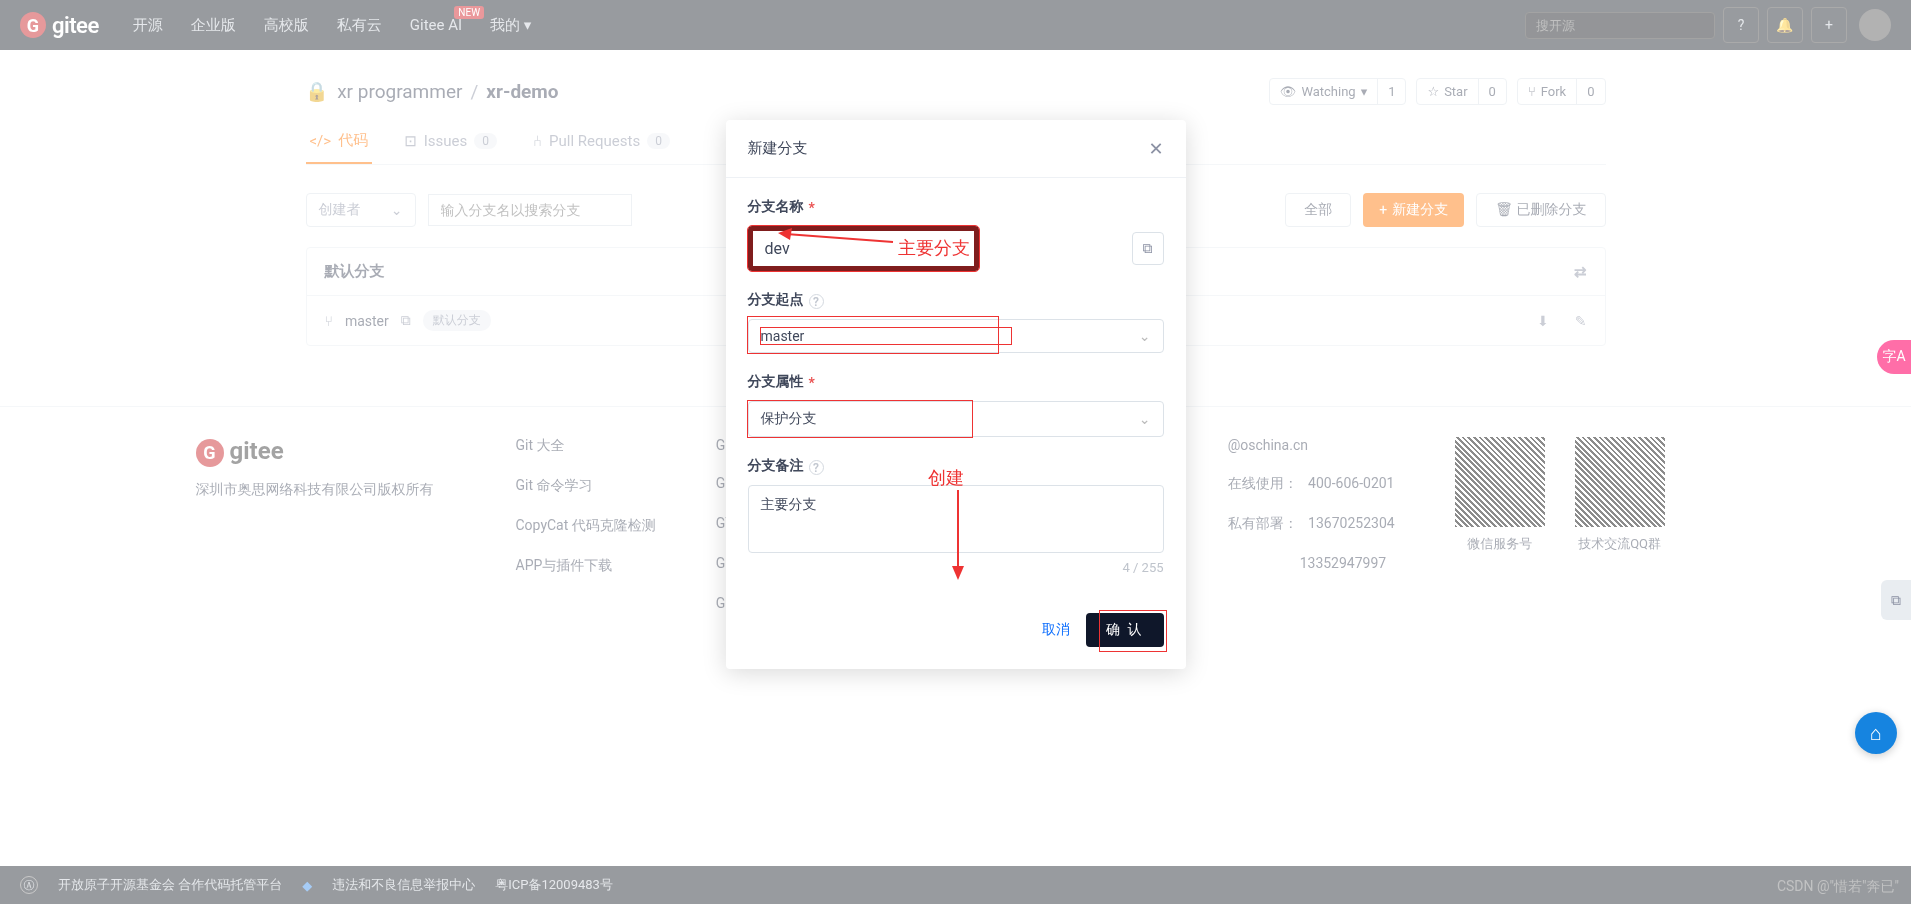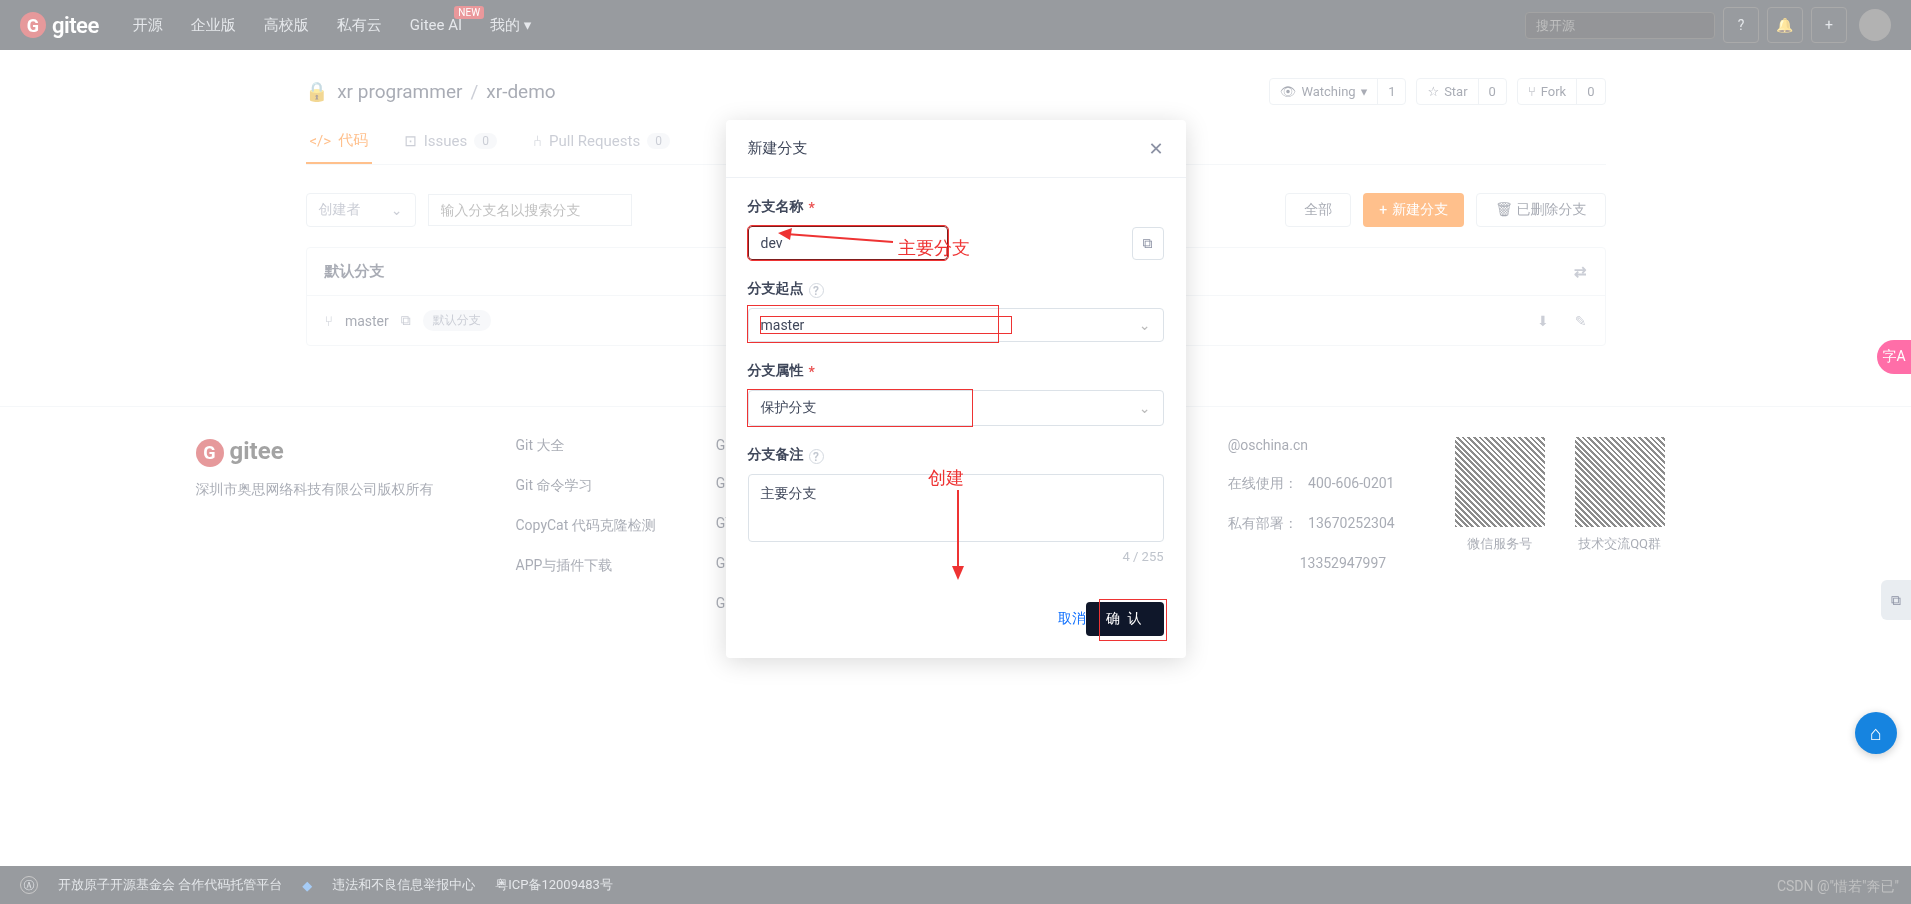--- a/index.html
+++ b/index.html
@@ -17,21 +17,21 @@
 .topnav .icon-btn { width: 36px; height: 36px; display: flex; align-items: center; justify-content: center; color: #c7cdd4; cursor: pointer; border: 1px solid #444; border-radius: 4px; margin-left: 8px; }
 .topnav .avatar { width: 32px; height: 32px; border-radius: 50%; background: #555; margin-left: 12px; }
 
 
 .container { max-width: 1340px; margin: 0 auto; padding: 0 20px; }
 .repo-header { padding: 28px 0 0; display: flex; align-items: center; justify-content: space-between; }
 .repo-path { display: flex; align-items: center; gap: 8px; font-size: 19px; color: #40485b; }
 .repo-path .lock-icon { color: #8c92a4; }
 .repo-path .owner { color: #40485b; }
 .repo-path .sep { color: #8c92a4; }
-.repo-path .name { color: #40485b; font-weight: 400; }
+.repo-path .name { color: #40485b; font-weight: 700; }
 .repo-actions { display: flex; gap: 10px; }
 .action-btn { display: flex; align-items: center; border: 1px solid #dce2e8; border-radius: 4px; overflow: hidden; font-size: 13px; }
 .action-btn .left { padding: 5px 10px; display: flex; align-items: center; gap: 5px; color: #40485b; }
 .action-btn .count { padding: 5px 10px; border-left: 1px solid #dce2e8; color: #40485b; }
 
 
 .tabs { display: flex; gap: 28px; margin-top: 14px; border-bottom: 1px solid #e9edf1; }
 .tab { padding: 12px 4px; display: flex; align-items: center; gap: 7px; color: #8c92a4; cursor: pointer; border-bottom: 2px solid transparent; font-size: 15px; }
 .tab.active { color: #fe7300; border-bottom-color: #fe7300; }
 .tab .badge { background: #edf0f4; color: #8c92a4; border-radius: 9px; padding: 1px 8px; font-size: 12px; }
@@ -76,28 +76,28 @@
 .modal { position: absolute; top: 120px; left: 50%; transform: translateX(-50%); width: 460px; background: #fff; border-radius: 4px; box-shadow: 0 4px 24px rgba(0,0,0,0.15); }
 .modal-header { padding: 18px 22px; border-bottom: 1px solid #eef1f5; display: flex; justify-content: space-between; align-items: center; }
 .modal-title { font-size: 15px; color: #40485b; }
 .modal-close { color: #8c92a4; cursor: pointer; font-size: 18px; }
 .modal-body { padding: 20px 22px 6px; }
 .form-group { margin-bottom: 20px; }
 .form-label { font-weight: 600; color: #40485b; font-size: 14px; display: flex; align-items: flex-end; gap: 5px; margin-bottom: 10px; }
 .form-label .req { color: #e94f4f; }
 .form-label .help { color: #c2c7d0; font-size: 12px; border: 1px solid #d4d9e0; border-radius: 50%; width: 15px; height: 15px; display: inline-flex; align-items: center; justify-content: center; }
 .input-row { display: flex; gap: 10px; align-items: center; }
-.text-input { border: 1px solid #7f1d1d; border-radius: 4px; padding: 8px 12px; width: 200px; font-size: 14px; color: #40485b; }
+.text-input { border: 5px solid #7f1d1d; border-radius: 4px; padding: 8px 12px; width: 231px; font-size: 16px; color: #40485b; }
 .highlight { outline: 1px solid #e33; }
 .copy-btn { border: 1px solid #dce2e8; border-radius: 4px; padding: 7px 10px; color: #8c92a4; cursor: pointer; margin-left: auto; }
 .select-input { border: 1px solid #dce2e8; border-radius: 4px; padding: 8px 12px; width: 100%; font-size: 14px; color: #40485b; display: flex; justify-content: space-between; align-items: center; }
 .select-highlight { outline: 1px solid #e33; width: 250px; }
 .textarea { border: 1px solid #dce2e8; border-radius: 4px; padding: 10px 12px; width: 100%; height: 68px; font-size: 14px; color: #40485b; resize: none; }
 .char-count { text-align: right; color: #bfc4cc; font-size: 13px; margin-top: 4px; }
-.modal-footer { padding: 12px 22px 22px; display: flex; justify-content: flex-end; align-items: center; }
+.modal-footer { padding: 12px 22px 22px; display: flex; justify-content: flex-end; gap: 16px; align-items: center; }
 .btn-cancel { color: #0d6efd; cursor: pointer; font-size: 14px; }
 .btn-confirm { background: #0f172a; color: #fff; border: none; border-radius: 4px; padding: 8px 20px; font-size: 14px; cursor: pointer; letter-spacing: 2px; }
 
 
 .anno { position: absolute; color: #e33; font-size: 18px; font-weight: 400; pointer-events: none; }
 .arrow-red { position: absolute; pointer-events: none; }
 .float-btn { position: absolute; right: 0; top: 340px; width: 34px; height: 34px; background: #ff6ea8; border-radius: 17px 0 0 17px; display: flex; align-items: center; justify-content: center; color: #fff; font-size: 14px; }
 .float-btn2 { position: absolute; right: 14px; bottom: 150px; width: 42px; height: 42px; background: #1684e0; border-radius: 50%; display: flex; align-items: center; justify-content: center; color: #fff; font-size: 20px; box-shadow: 0 2px 8px rgba(0,0,0,0.2); }
 .float-side { position: absolute; right: 0; top: 580px; width: 30px; height: 40px; background: #e9edf1; border-radius: 6px 0 0 6px; display: flex; align-items: center; justify-content: center; color: #8c92a4; }
 </style>

